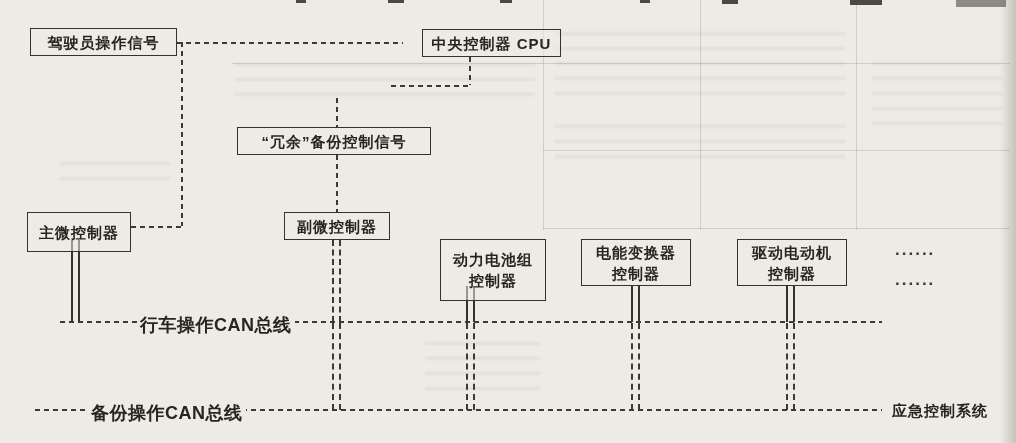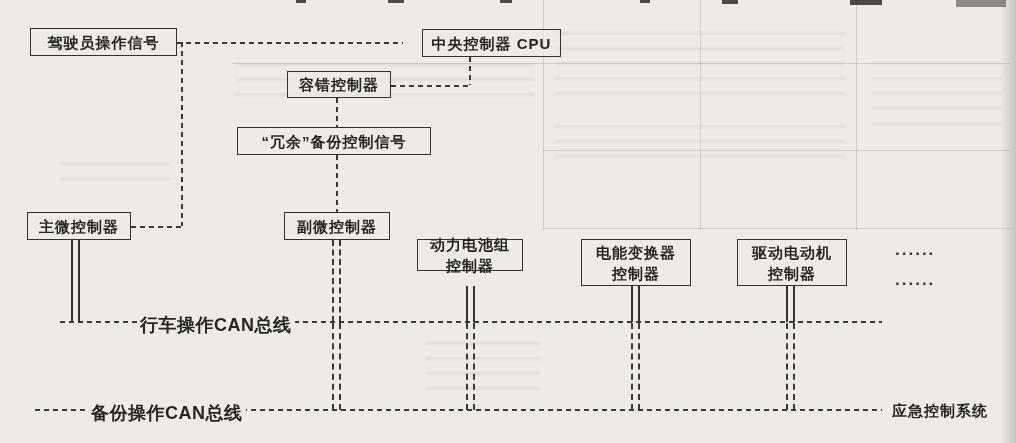--- a/index.html
+++ b/index.html
@@ -13,23 +13,23 @@
   .box{
     position:absolute;border:1.5px solid #33322c;
     display:flex;flex-direction:column;align-items:center;justify-content:center;
     font-size:15px;font-weight:700;line-height:1.4;letter-spacing:1px;
     background:rgba(237,235,227,0.55);box-sizing:border-box;text-align:center;
   }
   #box-driver{left:30px;top:28px;width:147px;height:28px;}
   #box-cpu{left:402px;top:29px;width:139px;height:28px;margin-left:20px;}
   #box-fault{left:287px;top:71px;width:104px;height:27px;}
   #box-redundant{left:237px;top:127px;width:194px;height:28px;}
-  #box-main-mcu{left:27px;top:212px;width:104px;height:28px;}
+  #box-main-mcu{left:27px;top:212px;width:104px;height:40px;}
   #box-sub-mcu{left:284px;top:212px;width:106px;height:28px;}
-  #box-battery{left:417px;top:239px;width:106px;height:32px;}
+  #box-battery{left:440px;top:239px;width:106px;height:62px;}
   #box-converter{left:581px;top:239px;width:110px;height:47px;}
   #box-motor{left:737px;top:239px;width:110px;height:47px;}
   
   .hline{position:absolute;height:2px;background-image:repeating-linear-gradient(90deg,#3b3a33 0 5px,transparent 5px 9px);}
   .vline{position:absolute;width:2px;background-image:repeating-linear-gradient(180deg,#3b3a33 0 5px,transparent 5px 9px);}
   
   .dbl-solid{position:absolute;width:5px;border-left:2px solid #33322c;border-right:2px solid #33322c;}
   .dbl-dash{position:absolute;width:5px;border-left:2px dashed #3b3a33;border-right:2px dashed #3b3a33;}
   
   .bus-label{position:absolute;font-size:18px;font-weight:700;letter-spacing:0.5px;background:#edebe3;padding:0 3px;}
@@ -96,23 +96,20 @@
   <div class="hline" style="left:35px;top:409px;width:847px;"></div>
   <div class="bus-label" style="left:137px;top:313px;">行车操作CAN总线</div>
   <div class="bus-label" style="left:88px;top:401px;">备份操作CAN总线</div>
 
   <div class="box" id="box-driver">
     <span>驾驶员操作信号</span>
   </div>
   <div class="box" id="box-cpu">
     <span>中央控制器 CPU</span>
   </div>
-  <div class="box" id="box-fault">
-    <span>容错控制器</span>
-  </div>
   <div class="box" id="box-redundant">
     <span>“冗余”备份控制信号</span>
   </div>
   <div class="box" id="box-main-mcu">
     <span>主微控制器</span>
   </div>
   <div class="box" id="box-sub-mcu">
     <span>副微控制器</span>
   </div>
   <div class="box" id="box-battery">

